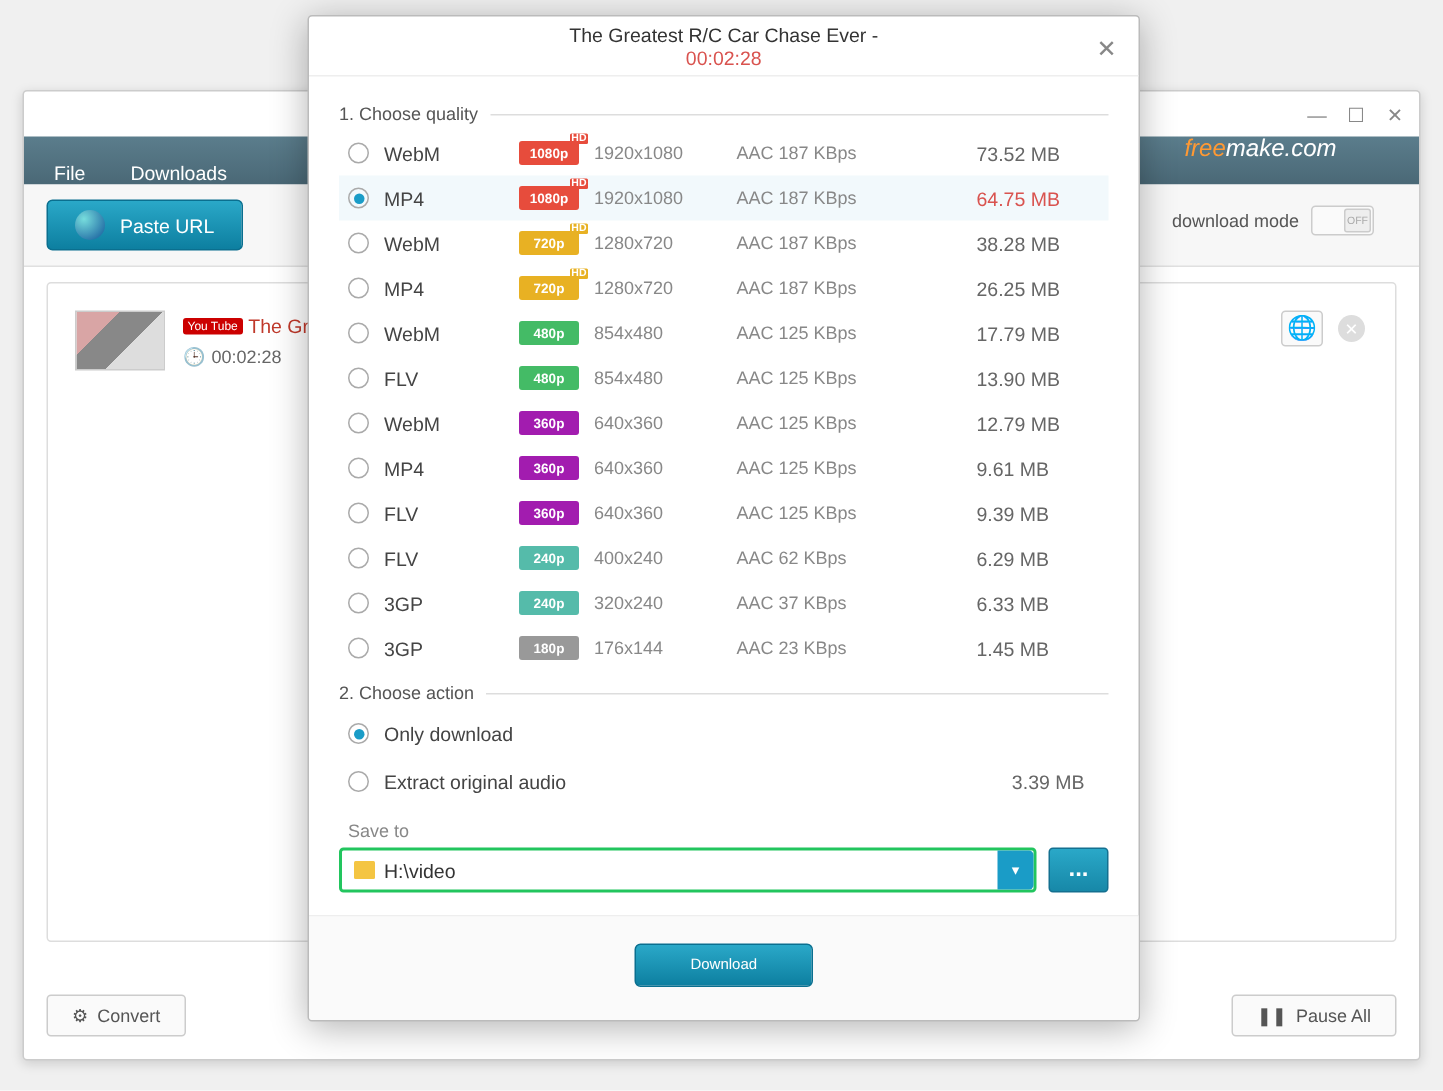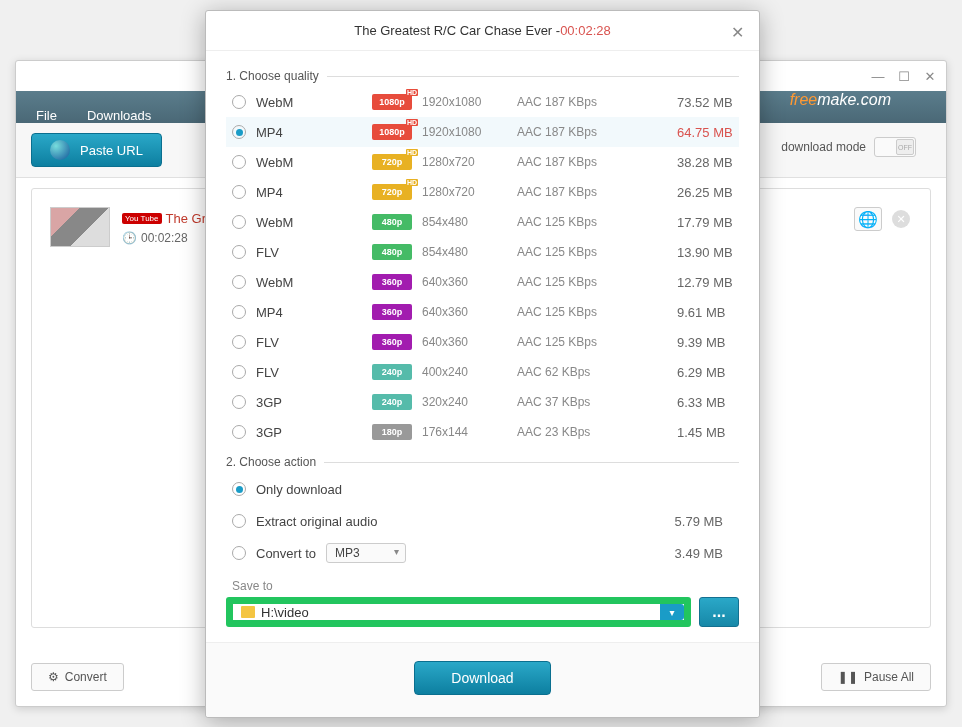--- a/index.html
+++ b/index.html
@@ -27,58 +27,58 @@
 .vtitle { color: #c0392b; font-size: 13px; }
 .vdur { color: #666; font-size: 12px; display: flex; align-items: center; gap: 4px; }
 .row-actions { position: absolute; right: 20px; top: 18px; display: flex; align-items:center; gap:10px;}
 .globe-btn { width: 28px; height: 24px; border: 1px solid #ccc; border-radius: 3px; background: #fafafa; display:flex;align-items:center;justify-content:center;color:#888;cursor:pointer;}
 .close-x { width: 18px; height: 18px; border-radius: 50%; background: #ddd; color: #fff; display:flex;align-items:center;justify-content:center;font-size:11px;cursor:pointer;}
 .bg-footer { position: absolute; bottom: 15px; left: 15px; right: 15px; display: flex; justify-content: space-between; }
 .footer-btn { background: #fafafa; border: 1px solid #ccc; border-radius: 3px; padding: 6px 16px; font-size: 12px; color: #555; display:flex;align-items:center;gap:6px;cursor:pointer;}
 
 
 .dialog { position: absolute; top: 10px; left: 205px; width: 555px; background: #fff; border: 1px solid #bbb; border-radius: 3px; box-shadow: 0 4px 24px rgba(0,0,0,0.3); z-index: 10; }
-.dlg-title { height: 40px; display: flex; align-items: center; justify-content: center; position: relative; border-bottom: 1px solid #eee; font-size: 13px; color: #333; }
+.dlg-title { height: 40px; display: flex; align-items: center; justify-content: center; position: relative; border-bottom: 1px solid #eee; font-size: 13px; color: #333; flex-direction: column; }
 .dlg-title .dur { color: #d9534f; }
 .dlg-close { position: absolute; right: 12px; top: 12px; width: 16px; height: 16px; color: #888; cursor: pointer; font-size: 16px; }
 .dlg-body { padding: 10px 20px 15px; }
 .section-label { font-size: 12px; color: #555; margin: 8px 0 4px; display: flex; align-items: center; gap: 8px; }
 .section-label::after { content: ""; flex: 1; height: 1px; background: #ddd; }
 .quality-list { border-bottom: none; }
 .qrow { display: flex; align-items: center; height: 30px; gap: 10px; padding: 0 6px; cursor: pointer; font-size: 13px; color: #444; }
 .qrow.selected { background: #f2f9fc; }
 .qrow.selected .qsize { color: #d9534f; }
 .radio { width: 14px; height: 14px; border: 1px solid #aaa; border-radius: 50%; display: flex; align-items: center; justify-content: center; flex-shrink: 0; }
 .radio.on::after { content: ""; width: 7px; height: 7px; background: #1a9cc7; border-radius: 50%; }
 .qformat { width: 80px; }
 .apple { color: #999; font-size: 14px; width: 14px; display:inline-block; }
-.qbadge { width: 40px; height: 16px; border-radius: 2px; color: #fff; font-size: 9px; font-weight: bold; display: flex; align-items: center; justify-content: center; position: relative; flex-shrink:0;margin-left:26px;}
+.qbadge { width: 40px; height: 16px; border-radius: 2px; color: #fff; font-size: 9px; font-weight: bold; display: flex; align-items: center; justify-content: center; position: relative; flex-shrink:0;}
 .badge-1080 { background: #e74c3c; }
 .badge-720 { background: #e8b123; }
 .badge-480 { background: #44bb66; }
 .badge-360 { background: #a21caf; }
 .badge-240 { background: #55bbaa; }
 .badge-180 { background: #999; }
 .hd::after { content: "HD"; position: absolute; top: -5px; right: -6px; font-size: 7px; background: inherit; color:#fff; padding:0 1px; border-radius:1px;}
 .qres { width: 85px; color: #888; font-size: 12px; }
 .qaudio { width: 110px; color: #888; font-size: 12px; }
 .qsize { flex: 1; text-align: left; color: #666; padding-left: 40px;}
 .action-list .qrow { height: 32px; }
 .convert-select { border: 1px solid #ccc; border-radius: 3px; padding: 2px 20px 2px 8px; font-size: 12px; background: #fafafa; position: relative; cursor:pointer; min-width:80px;}
 .convert-select::after { content: "▾"; position: absolute; right: 6px; color: #888; font-size:10px;}
 .asize { margin-left: auto; color: #666; font-size: 13px; padding-right: 10px;}
 .save-row { margin-top: 10px; }
 .save-label { font-size: 12px; color: #888; margin: 8px 0 4px 6px; }
 .path-row { display: flex; gap: 8px; align-items: center; }
-.path-input { flex: 1; border: 7px solid #22c55e; border-radius: 3px; height: 30px; display: flex; align-items: center; padding: 0 8px; gap: 6px; font-size: 13px; color: #333; position:relative;cursor:pointer;}
+.path-input { flex: 1; border: 2px solid #22c55e; border-radius: 3px; height: 30px; display: flex; align-items: center; padding: 0 8px; gap: 6px; font-size: 13px; color: #333; position:relative;cursor:pointer;}
 .path-input .folder { width: 14px; height: 12px; background: #f4c542; border-radius: 1px; }
 .path-input .dd { position:absolute; right:0; top:0; bottom:0; width:24px; background:#1a9cc7; border-radius:0 3px 3px 0; display:flex;align-items:center;justify-content:center;color:#fff;font-size:10px;}
 .browse-btn { width: 40px; height: 30px; background: linear-gradient(#2aa8c8,#1788a8); border: 1px solid #147090; border-radius: 3px; color: #fff; cursor:pointer; display:flex;align-items:center;justify-content:center;font-weight:bold;}
 .dlg-footer { padding: 18px 0 22px; display: flex; justify-content: center; background: #fafafa; border-top: 1px solid #eee; border-radius: 0 0 3px 3px;}
-.download-btn { background: linear-gradient(#2aa8c8,#0d7fa0); color: #fff; border: 1px solid #0a6f8f; border-radius: 4px; padding: 8px 36px; font-size: 14px; cursor: pointer; }
+.download-btn { background: linear-gradient(#2aa8c8,#0d7fa0); color: #fff; border: 1px solid #0a6f8f; border-radius: 4px; padding: 8px 36px; font-size: 10px; cursor: pointer; }
 </style>
 </head>
 <body>
 
 <div class="bg-window">
   <div class="bg-titlebar">
     <span class="winbtn">—</span>
     <span class="winbtn">☐</span>
     <span class="winbtn">✕</span>
   </div>
@@ -236,27 +236,21 @@
 
     <div class="section-label">2. Choose action</div>
     <div class="action-list">
       <div class="qrow">
         <span class="radio on"></span>
         <span>Only download</span>
       </div>
       <div class="qrow">
         <span class="radio"></span>
         <span>Extract original audio</span>
-        <span class="asize">5.79 MB</span>
-      </div>
-      <div class="qrow">
-        <span class="radio"></span>
-        <span>Convert to</span>
-        <span class="convert-select">MP3</span>
-        <span class="asize">3.49 MB</span>
+        <span class="asize">3.39 MB</span>
       </div>
     </div>
 
     <div class="save-row">
       <div class="save-label">Save to</div>
       <div class="path-row">
         <div class="path-input">
           <span class="folder"></span>
           <span>H:\video</span>
           <span class="dd">▾</span>

